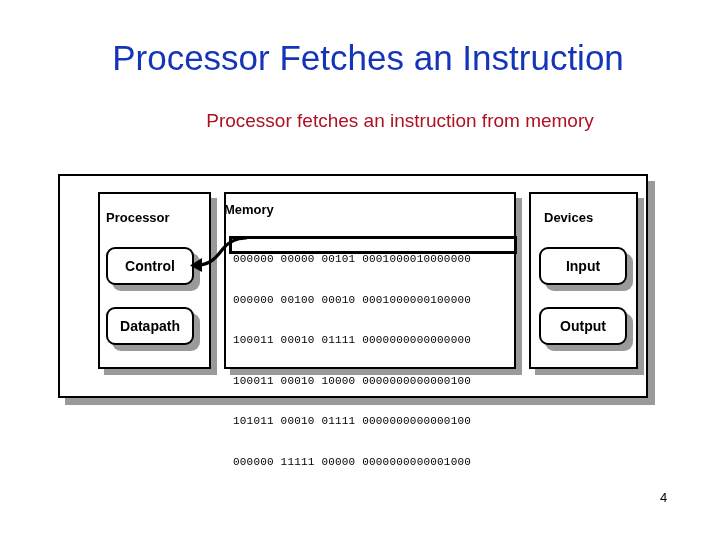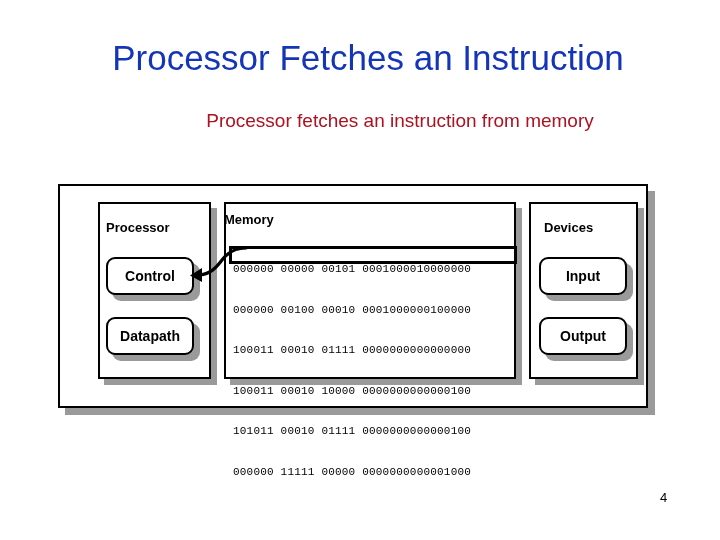--- a/index.html
+++ b/index.html
@@ -38,21 +38,21 @@
     font-weight: normal;
     color: #ad1122;
     white-space: nowrap;
     margin-left: 40px;
   }
 
   
   #diagram {
     position: absolute;
     left: 58px;
-    top: 184px;
+    top: 174px;
     width: 590px;
     height: 224px;
     border-radius: 12px;
   }
   .shadow {
     position: absolute;
     background: #9a9a9a;
   }
   .panel {
     position: absolute;

